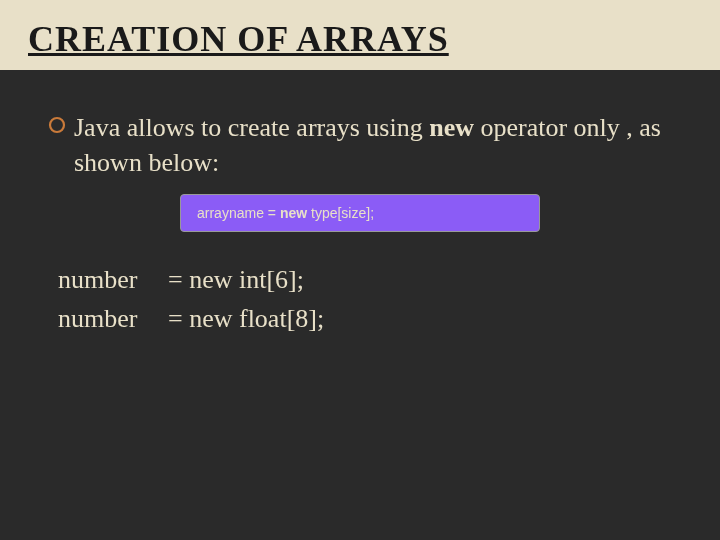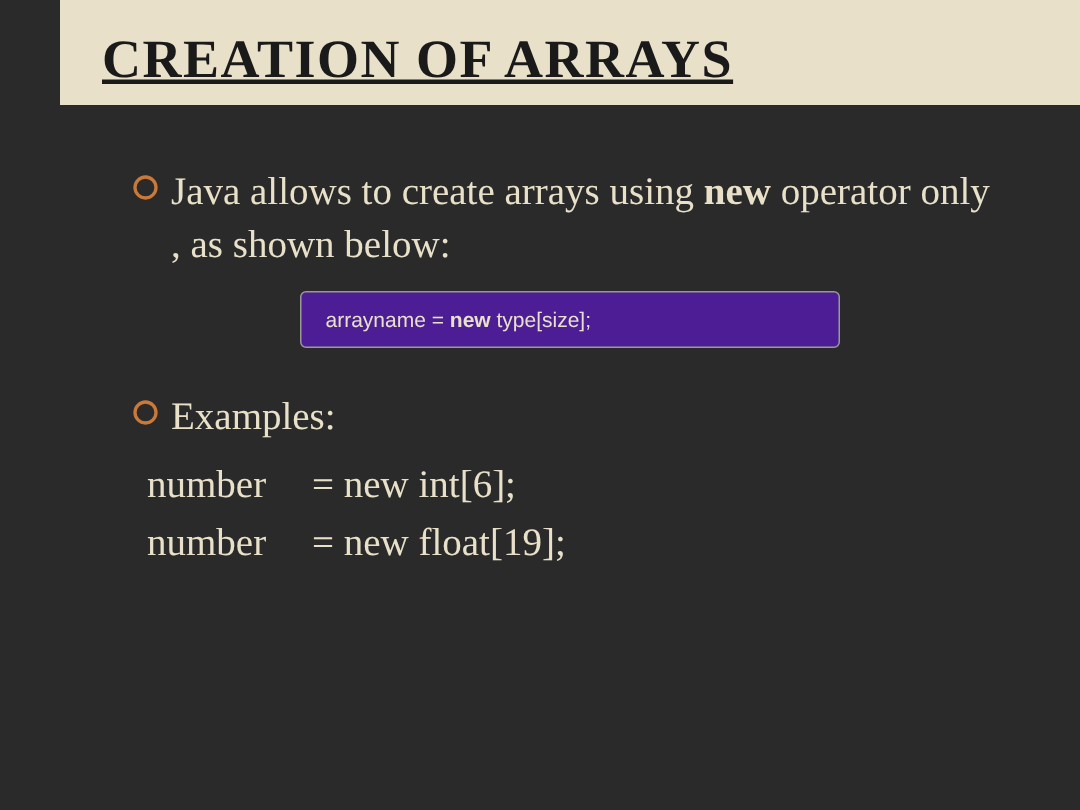--- a/index.html
+++ b/index.html
@@ -8,21 +8,20 @@
     height: 540px;
     background: #2a2a2a;
     font-family: Georgia, 'Times New Roman', serif;
     color: #1a1a1a;
     overflow: hidden;
   }
   .slide {
     width: 100%;
     height: 100%;
     position: relative;
-    padding-left: 40px;
   }
   .title-band {
     background: #e8e0c8;
     padding: 18px 28px 10px 28px;
   }
   .title {
     font-size: 36px;
     font-weight: bold;
     text-decoration: underline;
     letter-spacing: 1px;
@@ -45,21 +44,21 @@
     margin-right: 8px;
   }
   .bullet-icon svg { display: block; }
   .bullet-text {
     font-size: 26px;
     line-height: 1.35;
     color: #e8e0c8;
   }
   .bold { font-weight: bold; }
   .code-box {
-    background: #4c1d95;
+    background: #8b5cf6;
     border: 1px solid #999;
     border-radius: 4px;
     margin: 14px auto 28px auto;
     width: 360px;
     padding: 10px 16px;
     font-family: Verdana, Arial, sans-serif;
     font-size: 14px;
     color: #e8e0c8;
     text-align: left;
   }
@@ -100,34 +99,26 @@
       <span class="bullet-text">
         <span>Java allows to create arrays using </span><span class="bold">new</span><span> operator only , as shown below:</span>
       </span>
     </div>
 
     <div class="code-box">
       <span>arrayname = </span><span class="kw">new</span><span>  type[size];</span>
     </div>
 
     <div class="examples-block">
-      <div class="bullet-item">
-        <span class="bullet-icon">
-          <svg viewBox="0 0 18 18" width="18" height="18">
-            <circle cx="9" cy="9" r="7" fill="none" stroke="#c97a3a" stroke-width="2.2"></circle>
-          </svg>
-        </span>
-        <span class="bullet-text">Examples:</span>
-      </div>
       <div class="example-lines">
         <div class="example-row">
           <span class="example-name">number</span>
           <span>= new int[6];</span>
         </div>
         <div class="example-row">
           <span class="example-name">number</span>
-          <span>= new float[19];</span>
+          <span>= new float[8];</span>
         </div>
       </div>
     </div>
 
   </div>
 </div>
 
 </body></html>

